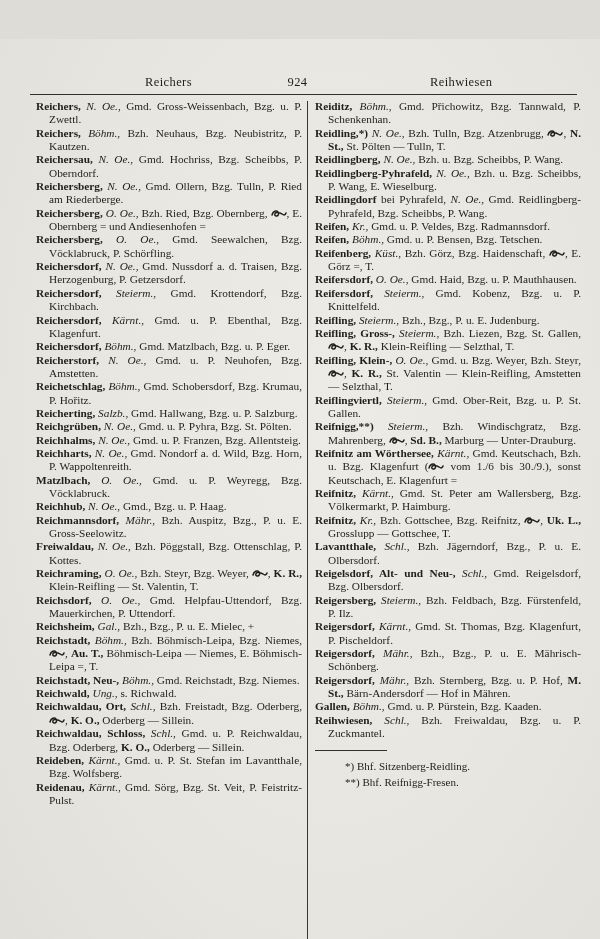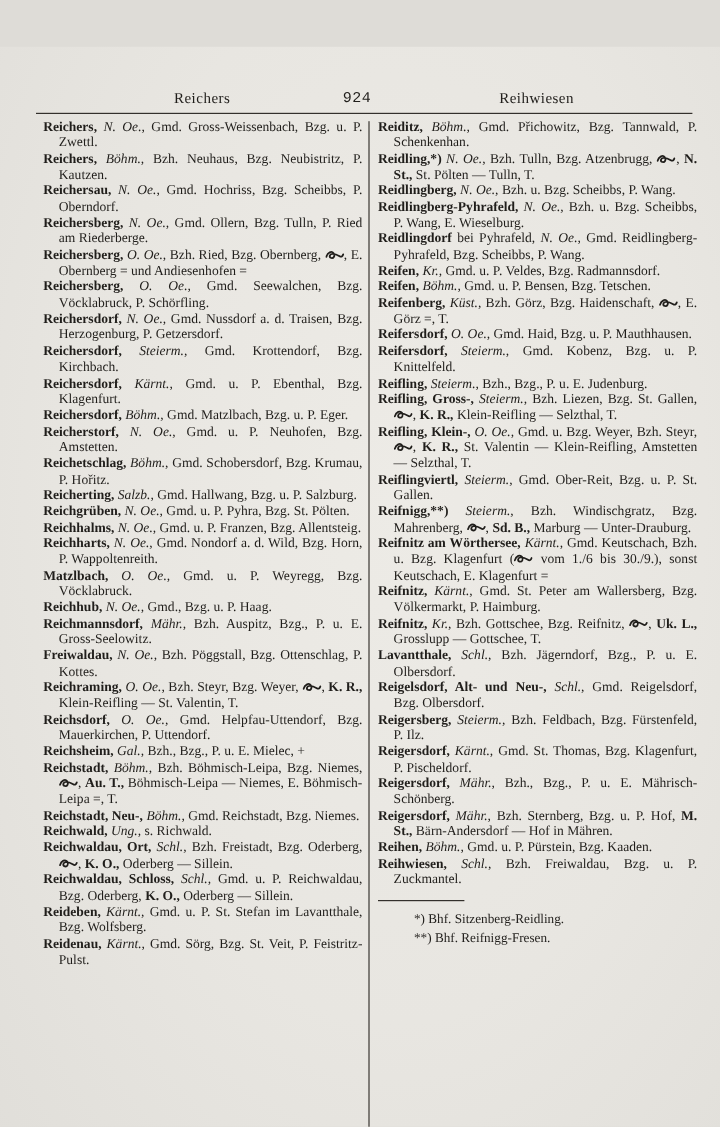--- a/index.html
+++ b/index.html
@@ -14,22 +14,22 @@
     background:radial-gradient(ellipse at 55% 40%, #edebe6 0%, #e8e6e1 55%, #e0ded9 100%);
     color:#201e1b;
     margin-top:39px;
   }
   
   .header{
     position:absolute;top:36px;left:30px;width:547px;height:16px;
     font-size:12.5px;letter-spacing:.4px;
   }
   .header .h-left{position:absolute;left:115px;}
-  .header .h-center{position:absolute;left:0;right:12px;text-align:center;font-family:Liberation Mono, monospace;}
-  .header .h-right{position:absolute;left:386px;}
+  .header .h-center{position:absolute;left:0;right:12px;text-align:center;}
+  .header .h-right{position:absolute;left:400px;}
   .header-rule{
     position:absolute;top:55px;left:30px;width:547px;height:1.4px;
     background:#33302c;
   }
   
   .col-divider{
     position:absolute;top:62px;left:307px;width:1.2px;height:846px;
     background:#3a3732;
   }
   
@@ -148,21 +148,21 @@
         <p class="entry"><span class="b">Reifnitz,</span><span class="i"> Kärnt.,</span><span class="n"> Gmd. St. Peter am Wallersberg, Bzg. Völkermarkt, P. Haimburg.</span></p>
         <p class="entry"><span class="b">Reifnitz,</span><span class="i"> Kr.,</span><span class="n"> Bzh. Gottschee, Bzg. Reifnitz, </span><span class="horn"><svg width="16" height="9" viewBox="0 0 32 18" xmlns="http://www.w3.org/2000/svg">
               <path d="M2 12 C4 4 11 2 14 6 C17 10 14 15 10 14 C6 13 7 7 12 7 C18 7 21 9 24 11 C27 13 29 11 30 8" fill="none" stroke="#201e1b" stroke-width="3" stroke-linecap="round"></path>
             </svg></span><span class="n">, </span><span class="b">Uk. L.,</span><span class="n"> Grosslupp — Gottschee, T.</span></p>
         <p class="entry"><span class="b">Lavantthale,</span><span class="i"> Schl.,</span><span class="n"> Bzh. Jägerndorf, Bzg., P. u. E. Olbersdorf.</span></p>
         <p class="entry"><span class="b">Reigelsdorf, Alt- und Neu-,</span><span class="i"> Schl.,</span><span class="n"> Gmd. Reigelsdorf, Bzg. Olbersdorf.</span></p>
         <p class="entry"><span class="b">Reigersberg,</span><span class="i"> Steierm.,</span><span class="n"> Bzh. Feldbach, Bzg. Fürstenfeld, P. Ilz.</span></p>
         <p class="entry"><span class="b">Reigersdorf,</span><span class="i"> Kärnt.,</span><span class="n"> Gmd. St. Thomas, Bzg. Klagenfurt, P. Pischeldorf.</span></p>
         <p class="entry"><span class="b">Reigersdorf,</span><span class="i"> Mähr.,</span><span class="n"> Bzh., Bzg., P. u. E. Mährisch-Schönberg.</span></p>
         <p class="entry"><span class="b">Reigersdorf,</span><span class="i"> Mähr.,</span><span class="n"> Bzh. Sternberg, Bzg. u. P. Hof, </span><span class="b">M. St.,</span><span class="n"> Bärn-Andersdorf — Hof in Mähren.</span></p>
-        <p class="entry"><span class="b">Reihen,</span><span class="i"> Böhm.,</span><span class="n"> Gmd. u. P. Pürstein, Bzg. Kaaden.</span></p>
+        <p class="entry"><span class="b">Gallen,</span><span class="i"> Böhm.,</span><span class="n"> Gmd. u. P. Pürstein, Bzg. Kaaden.</span></p>
         <p class="entry"><span class="b">Reihwiesen,</span><span class="i"> Schl.,</span><span class="n"> Bzh. Freiwaldau, Bzg. u. P. Zuckmantel.</span></p>
       </div>
     <div class="footnote-block">
       <div class="footnote-rule"></div>
       <p class="footnote">*) Bhf. Sitzenberg-Reidling.</p>
       <p class="footnote">**) Bhf. Reifnigg-Fresen.</p>
     </div>
   </div>
 
 </div>

